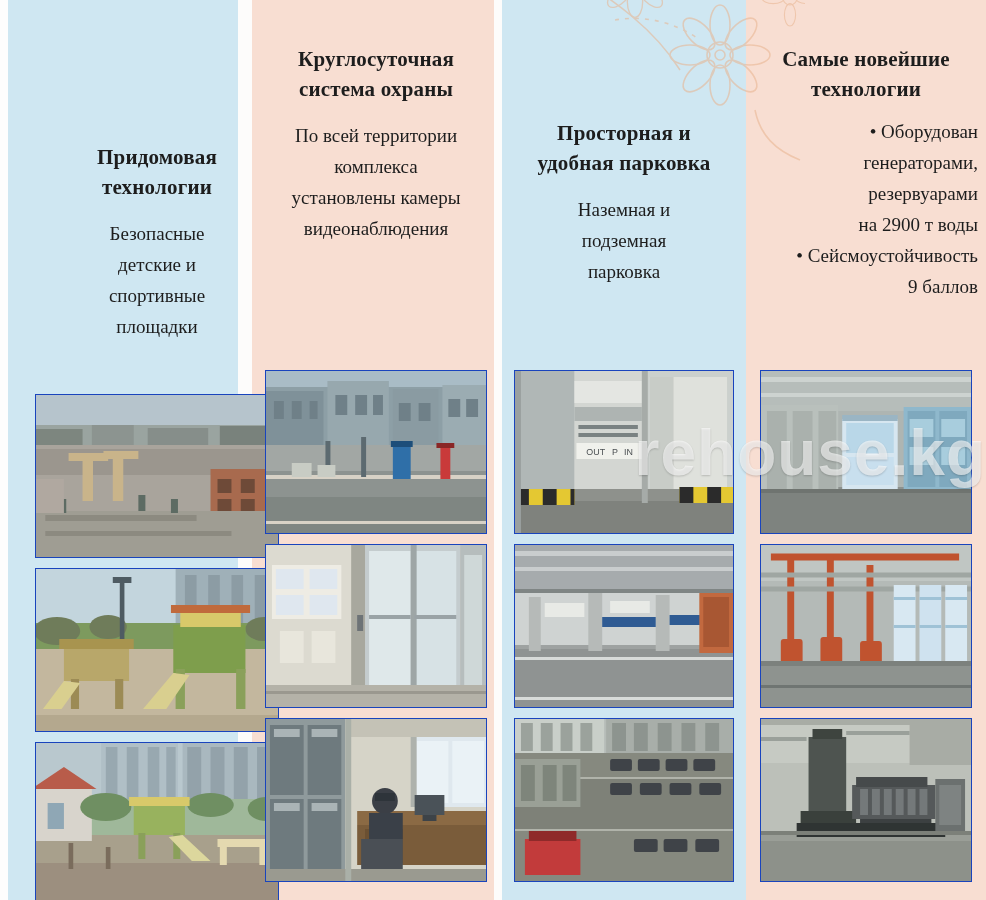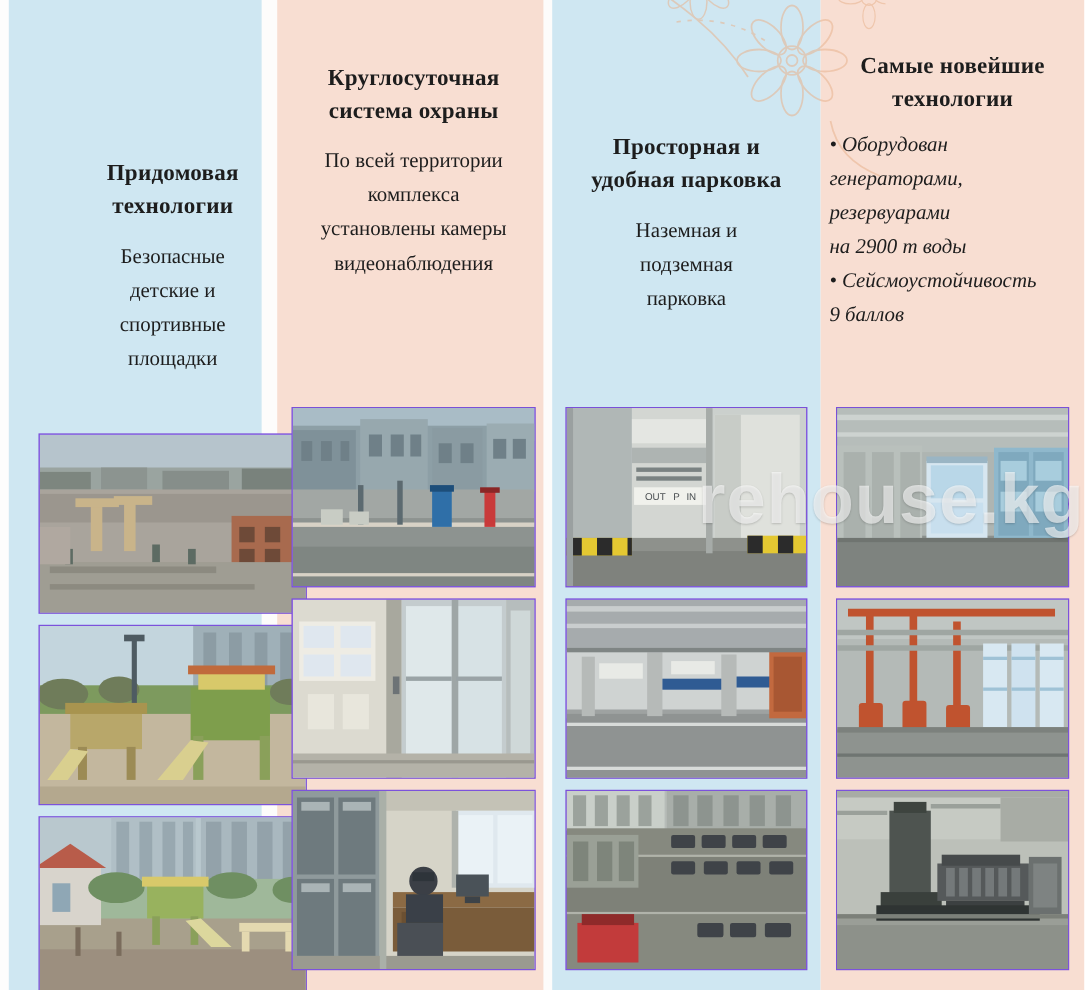--- a/index.html
+++ b/index.html
@@ -58,35 +58,35 @@
   #col-4 { left: 746px; width: 240px; border-radius: 18px; }
 
   .col-head {
     text-align: center;
     font-weight: bold;
     color: #1d1d1d;
     font-family: "Liberation Serif", serif;
     letter-spacing: 0.2px;
   }
   #col-1 .col-head { font-size: 21px; line-height: 30px; padding: 118px 14px 0; }
-  #col-2 .col-head { font-size: 21px; line-height: 30px; padding: 55px 14px 0; }
+  #col-2 .col-head { font-size: 21px; line-height: 30px; padding: 44px 14px 0; }
   #col-3 .col-head { font-size: 21px; line-height: 30px; padding: 118px 10px 0; }
   #col-4 .col-head { font-size: 21px; line-height: 30px; padding: 44px 10px 0; }
 
   .col-body {
     text-align: center;
     font-size: 19px;
     line-height: 31px;
     color: #1d1d1d;
     font-family: "Liberation Serif", serif;
   }
   #col-1 .col-body { padding: 16px 20px 0; text-align: center; }
   #col-2 .col-body { padding: 16px 29px 0; }
   #col-3 .col-body { padding: 16px 18px 0; }
-  #col-4 .col-body { padding: 12px 8px 0; text-align: left; font-style: italic; }
+  #col-4 .col-body { padding: 12px 8px 0; text-align: right; }
 
   .bullet-line { display: block; }
 
   
   .photos {
     position: absolute;
     left: 0; right: 0;
     display: flex;
     flex-direction: column;
     gap: 10px;
@@ -94,21 +94,21 @@
   #col-1 .photos { top: 370px; padding: 0 11px; }
   #col-2 .photos { top: 370px; padding: 0 13px; }
   #col-3 .photos { top: 370px; padding: 0 12px; }
   #col-4 .photos { top: 370px; padding: 0 14px; }
 
   .photo {
     position: relative;
     height: 162px;
     overflow: hidden;
     border: 1px solid rgba(0,0,0,0.12);
-    background: #8b5cf6;
+    background: #1d4ed8;
   }
   .photo svg { display: block; width: 100%; height: 100%; }
 
   
   .watermark {
     position: absolute;
     top: 416px;
     left: 0;
     width: 986px;
     text-align: right;

